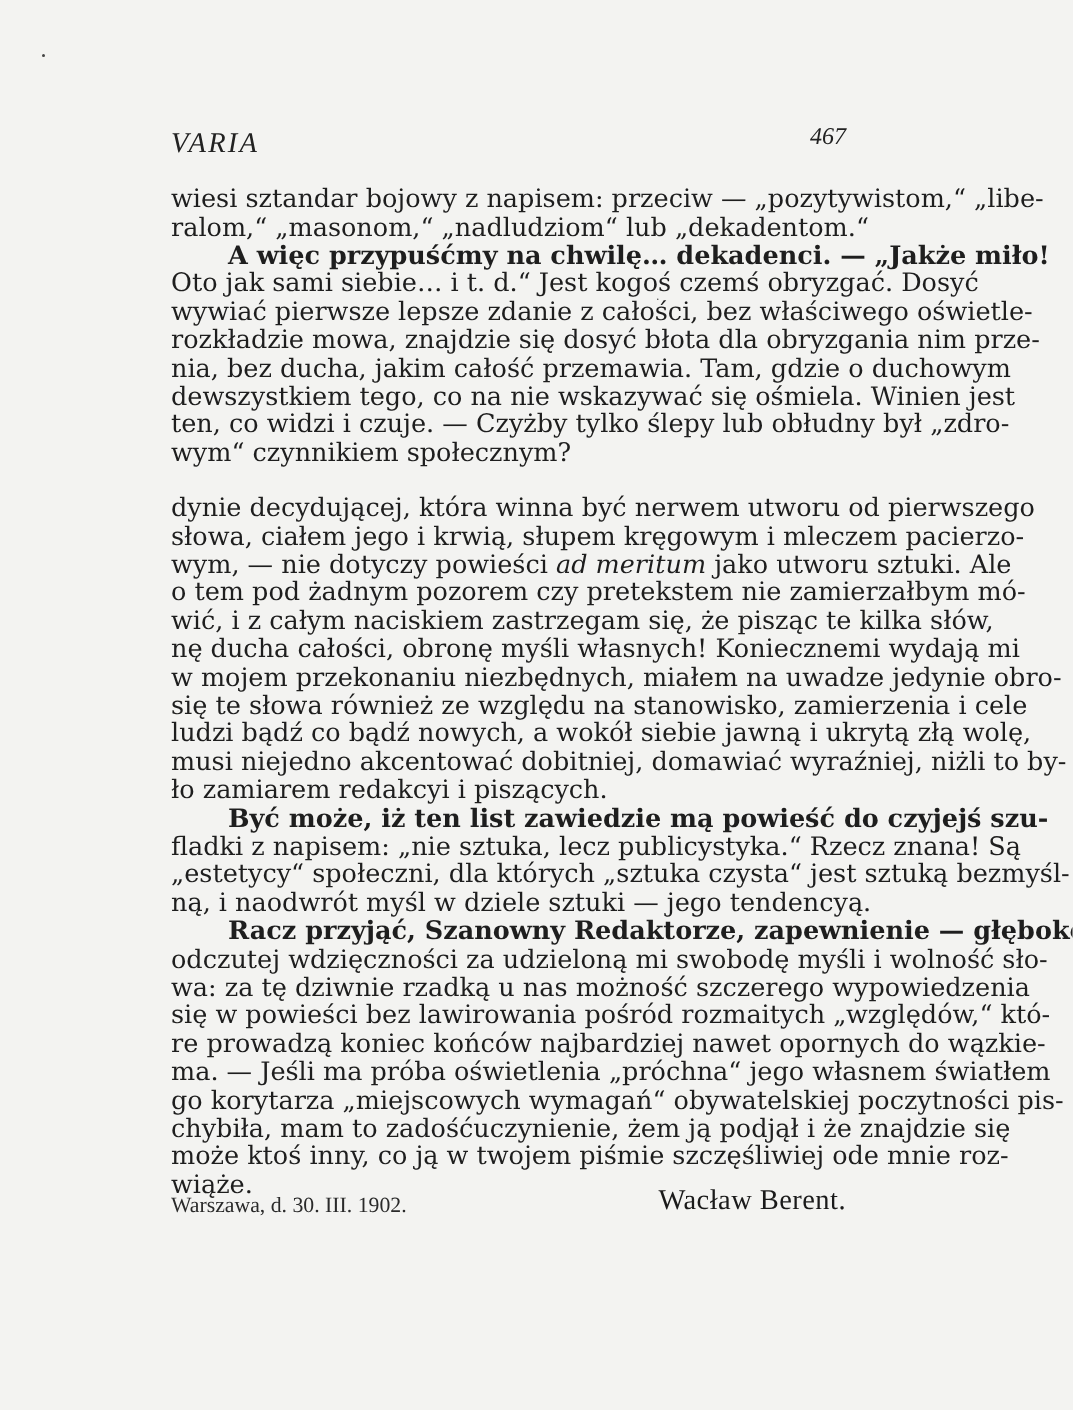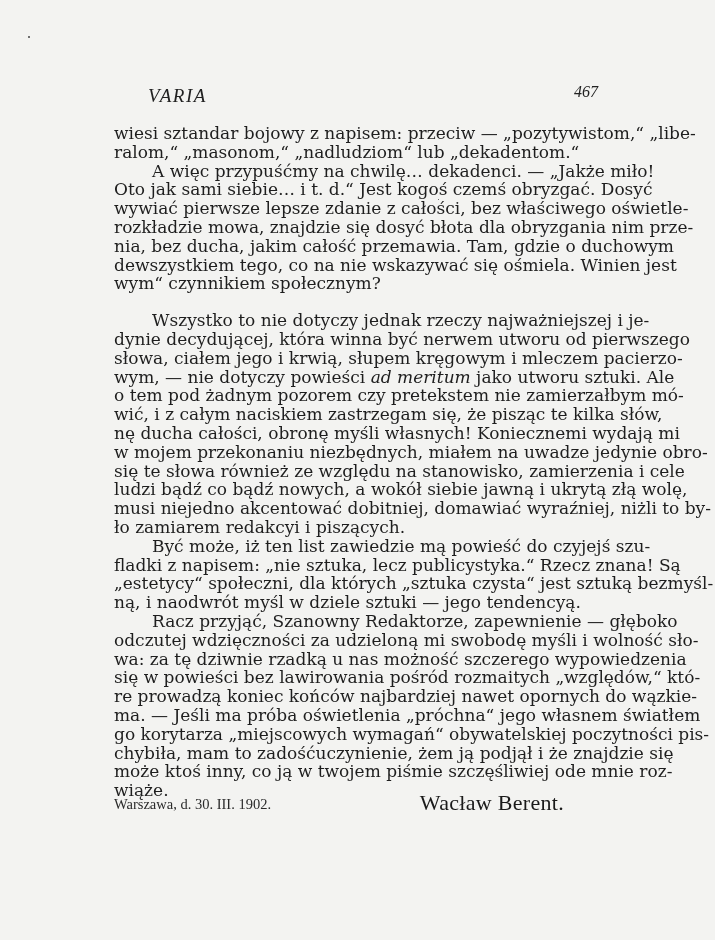--- a/index.html
+++ b/index.html
@@ -6,53 +6,53 @@
     body {
       width: 715px; height: 940px;
       background: #f3f3f1;
       position: relative;
       overflow: hidden;
       font-family: "DejaVu Serif", serif;
       color: #1c1c1c;
     }
     .speck { position: absolute; width: 2px; height: 2px; background: #444; border-radius: 50%; }
     .header {
-      position: absolute; left: 114px; top: 83px; width: 450px; height: 30px; margin-left: 34px;
+      position: absolute; left: 114px; top: 83px; width: 450px; height: 30px;
     }
     .running-title {
       position: absolute; left: 0; top: 2px;
       font-family: "Liberation Serif", serif; font-style: italic;
       font-size: 19px; letter-spacing: 1.5px; color: #222;
     }
     .page-number {
       position: absolute; right: 0; top: 0;
       font-family: "Liberation Serif", serif; font-style: italic;
       font-size: 16px; color: #222;
     }
     .body-text {
       position: absolute; left: 114px; top: 124px; width: 450px;
       font-family: "DejaVu Serif", serif;
       font-size: 17px; line-height: 18.8px;
       color: #1e1e1e;
     }
     .line { display: block; white-space: nowrap; text-align: justify; text-align-last: justify; height: 18.8px; }
     .line.last { text-align-last: left; }
-    .indent { padding-left: 38px; }
+    .indent { padding-left: 38px; font-weight: bold; }
     .gap { height: 18px; }
     .ital { font-style: italic; }
     .closing {
       position: absolute; left: 114px; top: 790px; width: 450px; height: 30px;
     }
     .place-date {
       position: absolute; left: 0; top: 6px;
       font-family: "Liberation Serif", serif; font-size: 14.5px; color: #2a2a2a;
     }
     .signature {
       position: absolute; right: 0; top: 0;
-      font-family: "Liberation Serif", serif; font-size: 22px; color: #1a1a1a;
+      font-family: "Liberation Serif", serif; font-size: 19px; color: #1a1a1a;
       letter-spacing: 0.3px;
     }
   </style>
 </head>
 <body>
 
 <div class="speck" style="left:28px;top:36px;"></div>
 <div class="speck" style="left:438px;top:199px;width:1px;height:1px;"></div>
 
 <div class="header">
@@ -65,25 +65,25 @@
       <span class="line">wiesi sztandar bojowy z napisem: przeciw — „pozytywistom,“ „libe-</span>
       <span class="line last">ralom,“ „masonom,“ „nadludziom“ lub „dekadentom.“</span>
     </div>
     <div>
       <span class="line indent">A więc przypuśćmy na chwilę… dekadenci. — „Jakże miło!</span>
       <span class="line">Oto jak sami siebie… i t. d.“ Jest kogoś czemś obryzgać. Dosyć</span>
       <span class="line">wywiać pierwsze lepsze zdanie z całości, bez właściwego oświetle-</span>
       <span class="line">rozkładzie mowa, znajdzie się dosyć błota dla obryzgania nim prze-</span>
       <span class="line">nia, bez ducha, jakim całość przemawia. Tam, gdzie o duchowym</span>
       <span class="line">dewszystkiem tego, co na nie wskazywać się ośmiela. Winien jest</span>
+      <span class="line">ten, co widzi i czuje. — Czyżby tylko ślepy lub obłudny był „zdro-</span>
       <span class="line last">wym“ czynnikiem społecznym?</span>
     </div>
     <div class="gap"></div>
     <div>
-      <span class="line indent">Wszystko to nie dotyczy jednak rzeczy najważniejszej i je-</span>
       <span class="line">dynie decydującej, która winna być nerwem utworu od pierwszego</span>
       <span class="line">słowa, ciałem jego i krwią, słupem kręgowym i mleczem pacierzo-</span>
       <span class="line">wym, — nie dotyczy powieści <span class="ital">ad meritum</span> jako utworu sztuki. Ale</span>
       <span class="line">o tem pod żadnym pozorem czy pretekstem nie zamierzałbym mó-</span>
       <span class="line">wić, i z całym naciskiem zastrzegam się, że pisząc te kilka słów,</span>
       <span class="line">nę ducha całości, obronę myśli własnych! Koniecznemi wydają mi</span>
       <span class="line">w mojem przekonaniu niezbędnych, miałem na uwadze jedynie obro-</span>
       <span class="line">się te słowa również ze względu na stanowisko, zamierzenia i cele</span>
       <span class="line">ludzi bądź co bądź nowych, a wokół siebie jawną i ukrytą złą wolę,</span>
       <span class="line">musi niejedno akcentować dobitniej, domawiać wyraźniej, niżli to by-</span>

